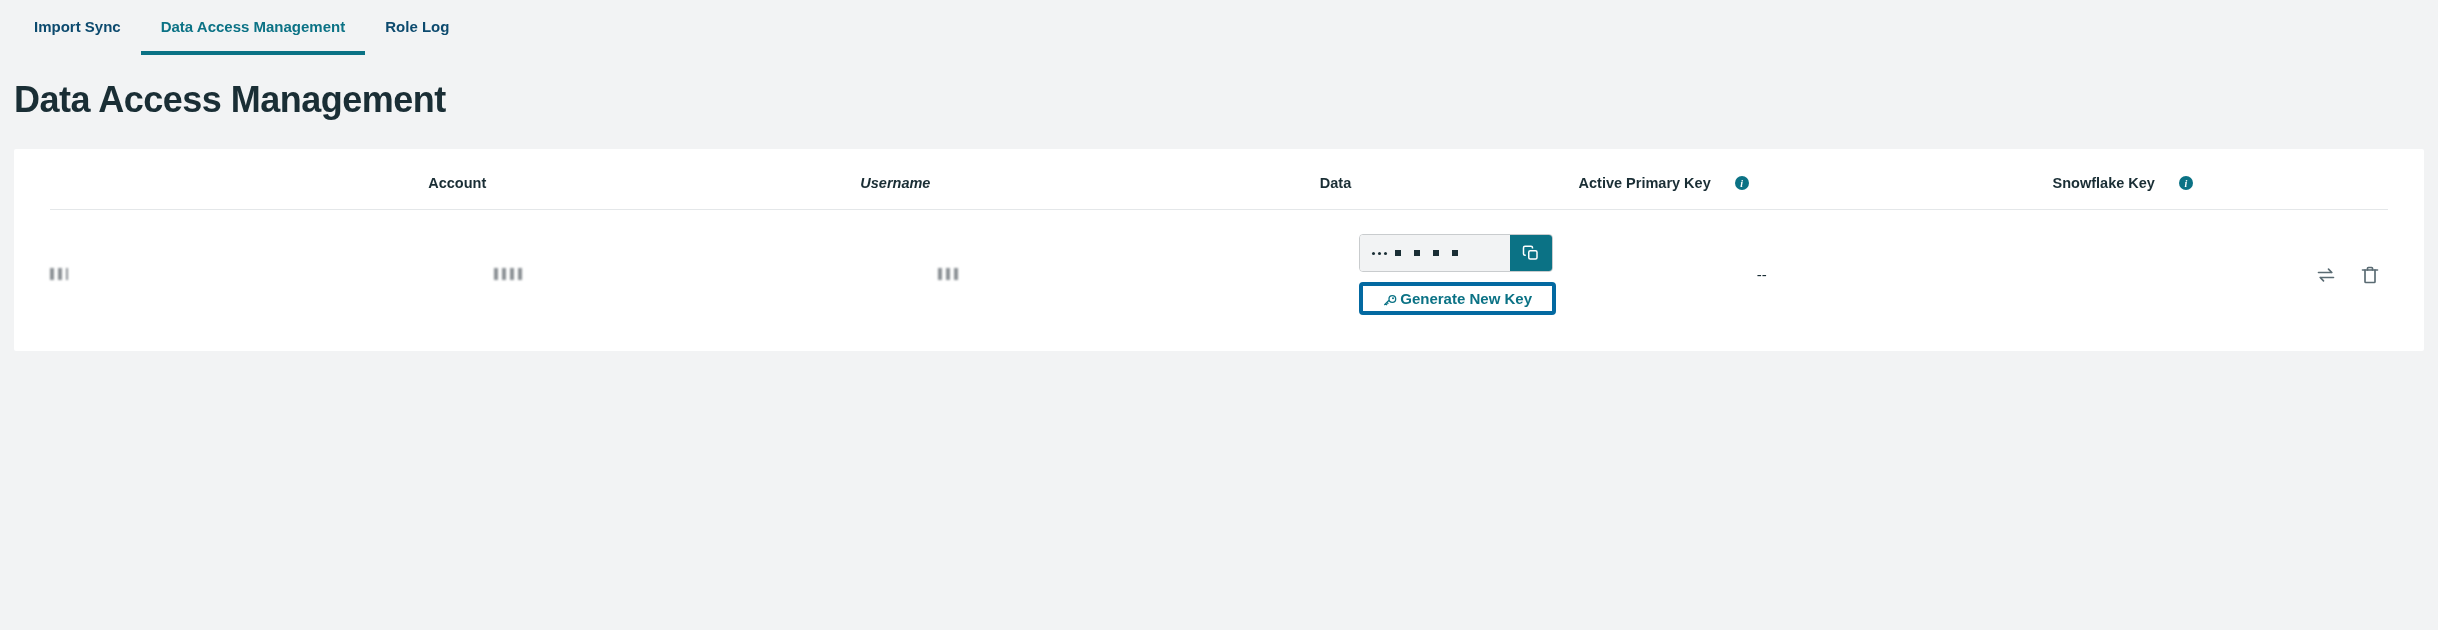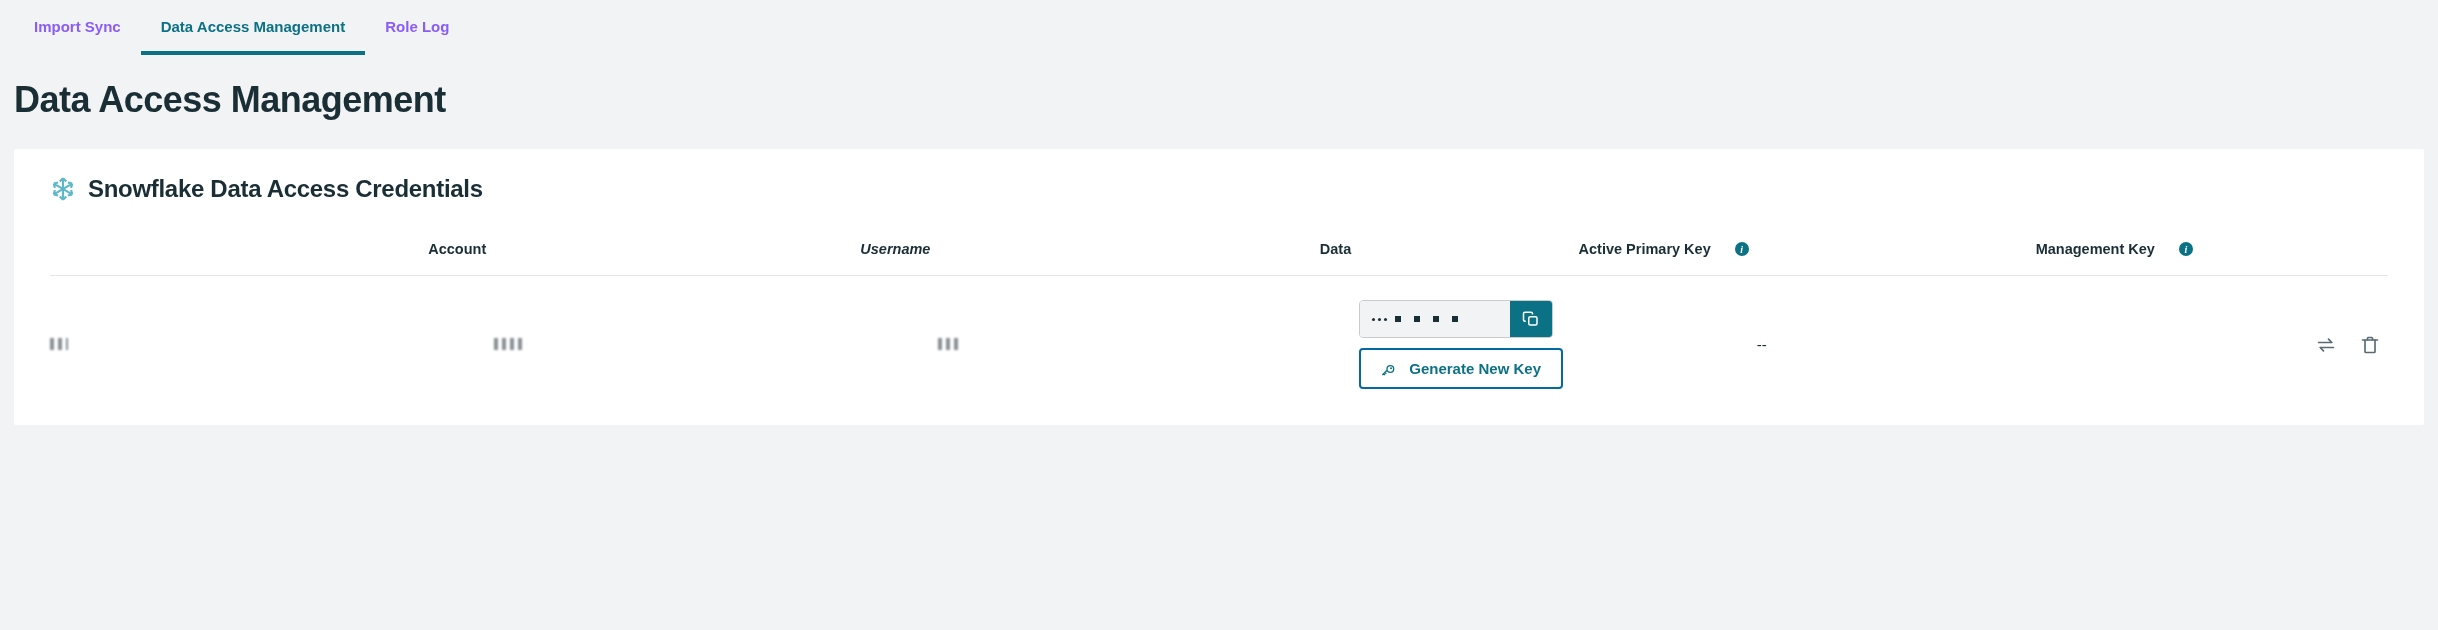--- a/index.html
+++ b/index.html
@@ -14,21 +14,21 @@
     }
     .tabs {
       display: flex;
       padding: 0 14px;
       gap: 0;
     }
     .tab {
       padding: 18px 20px 16px 20px;
       font-size: 15px;
       font-weight: 600;
-      color: #8b5cf6;
+      color: #0c4a6e;
       cursor: pointer;
       border-bottom: 4px solid transparent;
     }
     .tab.active {
       color: #0b7285;
       border-bottom-color: #0b7285;
     }
     .page-title {
       font-size: 36px;
       font-weight: 700;
@@ -145,27 +145,27 @@
       background: #0b7285;
       display: flex;
       align-items: center;
       justify-content: center;
       cursor: pointer;
       border: none;
     }
     .generate-btn {
       display: inline-flex;
       align-items: center;
-      gap: 12px;
-      border: 2px solid #0369a1;
+      gap: 1px;
+      border: 4px solid #0369a1;
       background: #fff;
       color: #0b7285;
       font-size: 15px;
       font-weight: 700;
-      padding: 10px 20px;
+      padding: 4px 20px;
       border-radius: 4px;
       cursor: pointer;
       margin-top: 10px;
     }
     .generate-btn svg {
       width: 16px;
       height: 16px;
     }
     .actions {
       display: flex;
@@ -196,46 +196,36 @@
 
 <div class="tabs">
   <div class="tab">Import Sync</div>
   <div class="tab active">Data Access Management</div>
   <div class="tab">Role Log</div>
 </div>
 
 <h1 class="page-title">Data Access Management</h1>
 
 <div class="card">
-  <div class="card-header">
-    <span class="card-header-icon">
-      <svg viewBox="0 0 24 24" width="26" height="26" fill="#5fb8c9">
-        <path d="M12 2 L12 22 M12 2 L9 5 M12 2 L15 5 M12 22 L9 19 M12 22 L15 19" stroke="#5fb8c9" stroke-width="2" fill="none"></path>
-        <path d="M3.5 7 L20.5 17 M3.5 7 L4.5 11 M3.5 7 L7.5 6 M20.5 17 L19.5 13 M20.5 17 L16.5 18" stroke="#5fb8c9" stroke-width="2" fill="none"></path>
-        <path d="M3.5 17 L20.5 7 M3.5 17 L7.5 18 M3.5 17 L4.5 13 M20.5 7 L16.5 6 M20.5 7 L19.5 11" stroke="#5fb8c9" stroke-width="2" fill="none"></path>
-      </svg>
-    </span>
-    <h2 class="card-title">Snowflake Data Access Credentials</h2>
-  </div>
 
   <table class="table">
     <thead>
       <tr>
         <th class="col-account">Account</th>
         <th class="col-username">Username</th>
         <th class="col-role">Data</th>
         <th class="col-primary">
           <span class="th-with-info">
             <span>Active Primary Key</span>
             <span class="info-icon">i</span>
           </span>
         </th>
         <th class="col-secondary">
           <span class="th-with-info">
-            <span>Management Key</span>
+            <span>Snowflake Key</span>
             <span class="info-icon">i</span>
           </span>
         </th>
         <th class="col-actions"></th>
       </tr>
     </thead>
     <tbody>
       <tr>
         <td>
           <span class="redacted" style="width:18px"></span>

